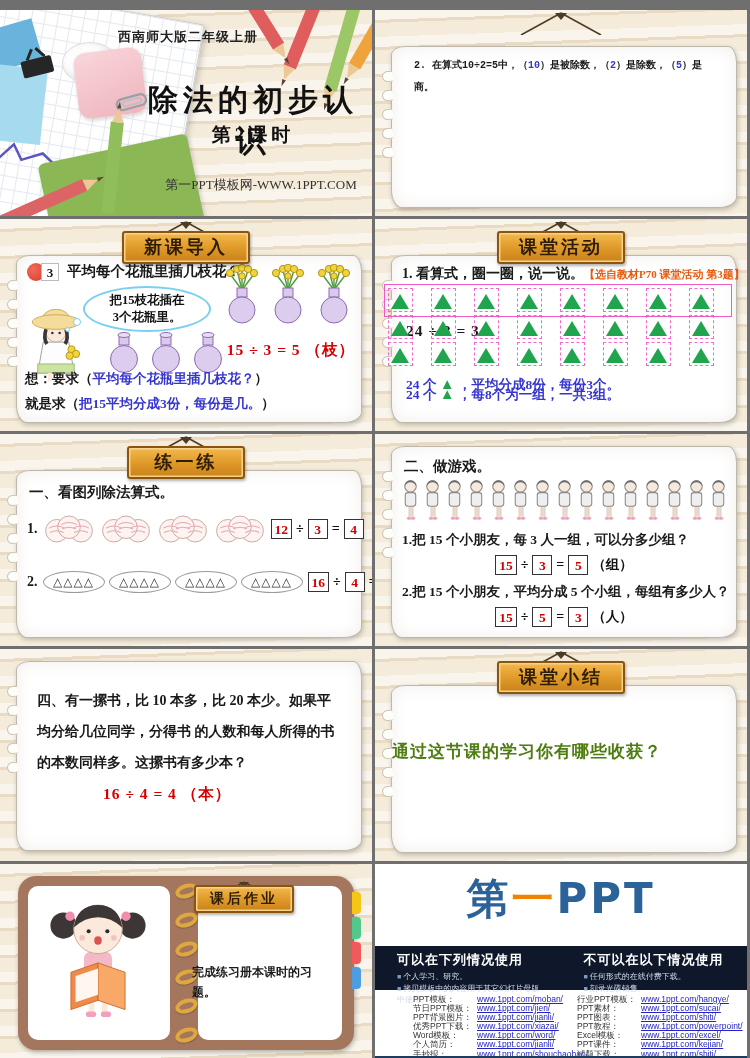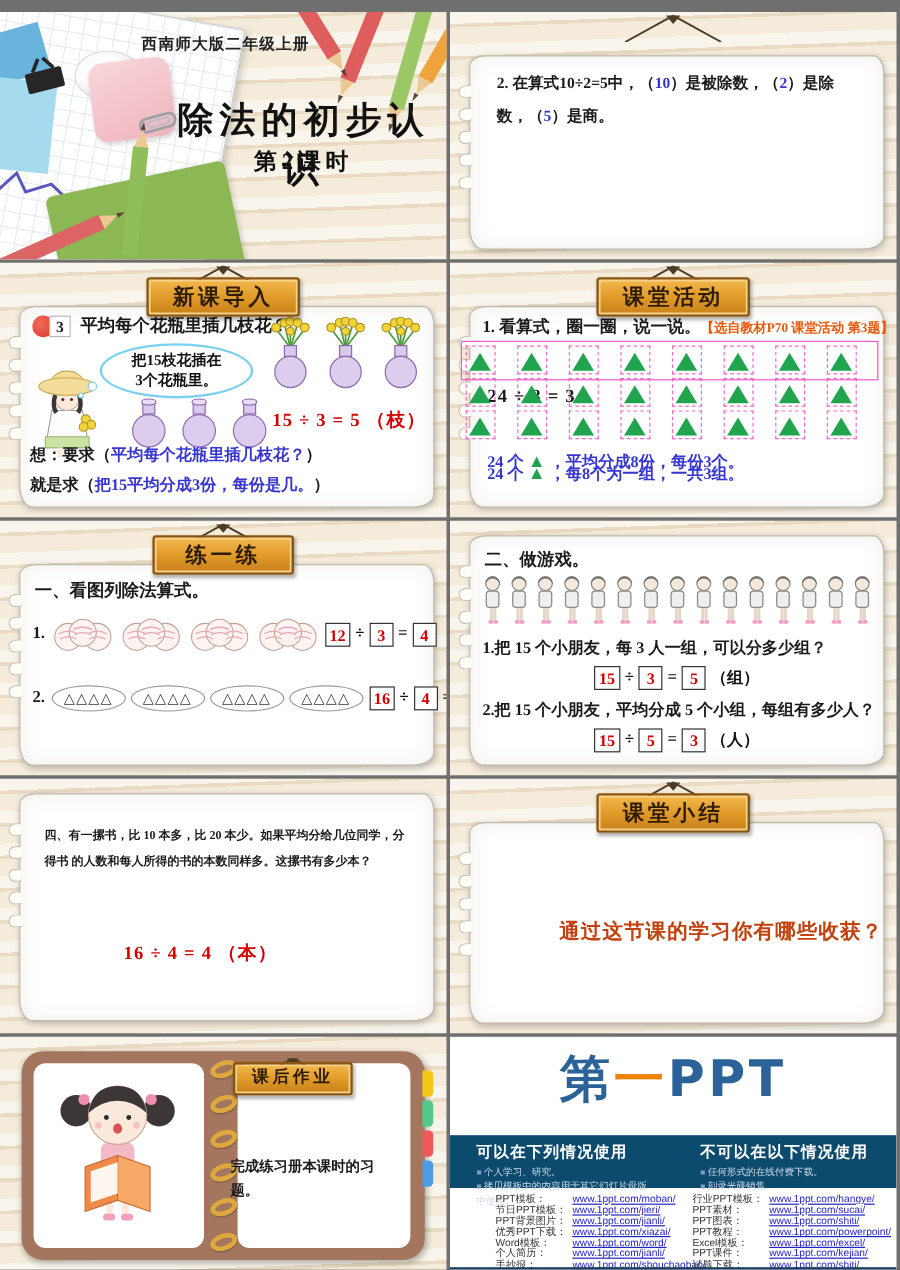--- a/index.html
+++ b/index.html
@@ -57,21 +57,21 @@
   .pencil{position:absolute;width:13px;height:84px;border-radius:3px 3px 0 0;}
   .pencil::after{content:"";position:absolute;left:0;bottom:-14px;
     border-left:6.5px solid transparent;border-right:6.5px solid transparent;border-top:14px solid #ecc894;}
   .pencil::before{content:"";position:absolute;left:4px;bottom:-21px;
     border-left:2.5px solid transparent;border-right:2.5px solid transparent;border-top:7px solid #5a4636;}
   
   .ring{width:23px;height:14px;border:4.5px solid #dfa83f;border-radius:50%;
     transform:rotate(-18deg);box-shadow:0 1px 1px rgba(0,0,0,.25);}
   
   .brand{background:#fff;}
-  .b-band{background:#0c4a6e;color:#fff;display:flex;padding:5px 16px 4px 22px;gap:39px;height:44px;}
+  .b-band{background:#0f172a;color:#fff;display:flex;padding:5px 16px 4px 22px;gap:39px;height:44px;}
   .b-band h4{margin:0 0 2px 0;font-size:13px;letter-spacing:1px;}
   .b-band p{margin:0;font-size:8px;color:#cfdaea;line-height:1.45;}
   .b-band p::before{content:"■ ";color:#7f9cc0;font-size:7px;}
   .b-links{display:flex;padding:5px 6px 2px 38px;background:#fff;}
   .b-col{width:50%;}
   .b-row{display:flex;font-size:8.5px;line-height:8.6px;margin-bottom:.5px;}
   .b-row .lbl{min-width:64px;color:#333;}
   .b-row .lnk{color:#2424c4;text-decoration:underline;cursor:pointer;}
 </style>
 </head>
@@ -102,38 +102,39 @@
     <div class="pencil" style="right:22px;top:-14px;height:96px;background:#9cc766;transform:rotate(16deg);"></div>
     <div class="pencil" style="right:-10px;top:-22px;background:#efa33c;transform:rotate(30deg);"></div>
     <div class="pencil" style="left:252px;top:-34px;height:76px;background:#e05d5d;transform:rotate(-32deg);"></div>
     <div class="abs" style="left:46px;bottom:-30px;width:152px;height:98px;background:#8cb755;border-radius:6px;transform:rotate(-12deg);box-shadow:0 -2px 0 #6d9a3d inset,1px 2px 5px rgba(0,0,0,.2);"></div>
     <div class="pencil" style="left:106px;top:112px;height:92px;background:#8fbe5a;transform:rotate(186deg);"></div>
     <div class="pencil" style="left:6px;top:128px;height:158px;background:#dd6464;transform:rotate(246deg);"></div>
 
     <div class="abs ser" style="left:118px;top:18px;font-size:13px;letter-spacing:1px;color:#222;">西南师大版二年级上册</div>
     <div class="abs ser" style="left:138px;right:4px;top:70px;text-align:center;font-size:30px;letter-spacing:5px;color:#111;">除法的初步认识</div>
     <div class="abs ser" style="left:138px;right:4px;top:112px;text-align:center;font-size:19px;letter-spacing:4px;color:#111;">第2课时</div>
+    <div class="abs ser" style="left:150px;right:0;bottom:22px;text-align:center;font-size:13px;font-weight:normal;color:#333;">第一PPT模板网-WWW.1PPT.COM</div>
   </section>
 
   <section class="slide wood">
     <div class="hang">
       <svg width="170" height="24">
         <path d="M85 2 L45 24 M85 2 L125 24" stroke="#4d3b26" stroke-width="1.6" fill="none"></path>
         <path d="M79 2 L91 2 L85 9 Z" fill="#4d3b26"></path>
         </svg>
     </div>
     <div class="paper" style="left:16px;right:10px;top:36px;bottom:8px;">
       <div class="tabs">
           <i></i>
           <i></i>
           <i></i>
           <i></i>
           <i></i>
         </div>
-      <div class="ser" style="margin:8px 20px 0 22px;font-size:13px;line-height:2.15;"><span class="seg-k">2. 在算式10÷2=5中，（</span><span class="seg-b">10</span><span class="seg-k">）是被除数，（</span><span class="seg-b">2</span><span class="seg-k">）是除数，（</span><span class="seg-b">5</span><span class="seg-k">）是商。</span></div>
+      <div class="ser" style="margin:8px 20px 0 22px;font-size:10px;line-height:2.15;font-family:Liberation Mono, monospace;"><span class="seg-k">2. 在算式10÷2=5中，（</span><span class="seg-b">10</span><span class="seg-k">）是被除数，（</span><span class="seg-b">2</span><span class="seg-k">）是除数，（</span><span class="seg-b">5</span><span class="seg-k">）是商。</span></div>
     </div>
   </section>
 
   <section class="slide wood">
     <div class="hang">
       <svg width="170" height="24">
         <path d="M85 2 L45 24 M85 2 L125 24" stroke="#4d3b26" stroke-width="1.6" fill="none"></path>
         <path d="M79 2 L91 2 L85 9 Z" fill="#4d3b26"></path>
         </svg>
       <div class="badge">新课导入</div>
@@ -665,42 +666,42 @@
 
   <section class="slide wood">
     <div class="paper" style="left:16px;right:10px;top:12px;bottom:10px;">
       <div class="tabs">
           <i></i>
           <i></i>
           <i></i>
           <i></i>
           <i></i>
         </div>
-      <div class="ser" style="margin:24px 18px 0 20px;font-size:10px;line-height:2.2;">四、有一摞书，比 10 本多，比 20 本少。如果平均分给几位同学，分得书 的人数和每人所得的书的本数同样多。这摞书有多少本？</div>
+      <div class="ser" style="margin:24px 18px 0 20px;font-size:14px;line-height:2.2;">四、有一摞书，比 10 本多，比 20 本少。如果平均分给几位同学，分得书 的人数和每人所得的书的本数同样多。这摞书有多少本？</div>
       <div class="abs ser" style="left:86px;top:122px;font-size:15.5px;color:#d40000;letter-spacing:1px;">16 ÷ 4 = 4 （本）</div>
     </div>
   </section>
 
   <section class="slide wood">
     <div class="hang">
       <svg width="170" height="24">
         <path d="M85 2 L45 24 M85 2 L125 24" stroke="#4d3b26" stroke-width="1.6" fill="none"></path>
         <path d="M79 2 L91 2 L85 9 Z" fill="#4d3b26"></path>
         </svg>
       <div class="badge">课堂小结</div>
     </div>
     <div class="paper" style="left:16px;right:10px;top:36px;bottom:8px;">
       <div class="tabs">
           <i></i>
           <i></i>
           <i></i>
           <i></i>
           <i></i>
         </div>
-      <div class="abs" style="left:0;right:0;top:79px;text-align:right;font-size:17px;font-weight:bold;color:#c2410c;letter-spacing:1px;">通过这节课的学习你有哪些收获？</div>
+      <div class="abs" style="left:0;right:0;top:54px;text-align:left;font-size:17px;font-weight:bold;color:#4d7c0f;letter-spacing:1px;">通过这节课的学习你有哪些收获？</div>
     </div>
   </section>
 
   <section class="slide wood">
     <div class="abs" style="left:18px;right:18px;top:12px;bottom:12px;background:#a3765d;border-radius:18px;box-shadow:1px 2px 5px rgba(0,0,0,.3);">
       <div class="abs" style="left:10px;top:10px;bottom:10px;width:142px;background:#fff;border-radius:10px;"></div>
       <div class="abs" style="right:12px;top:10px;bottom:10px;width:144px;background:#fff;border-radius:10px;"></div>
       <div class="abs" style="left:0;right:0;top:8px;bottom:8px;display:flex;flex-direction:column;justify-content:space-between;align-items:center;">
 
       <div class="ring"></div>

